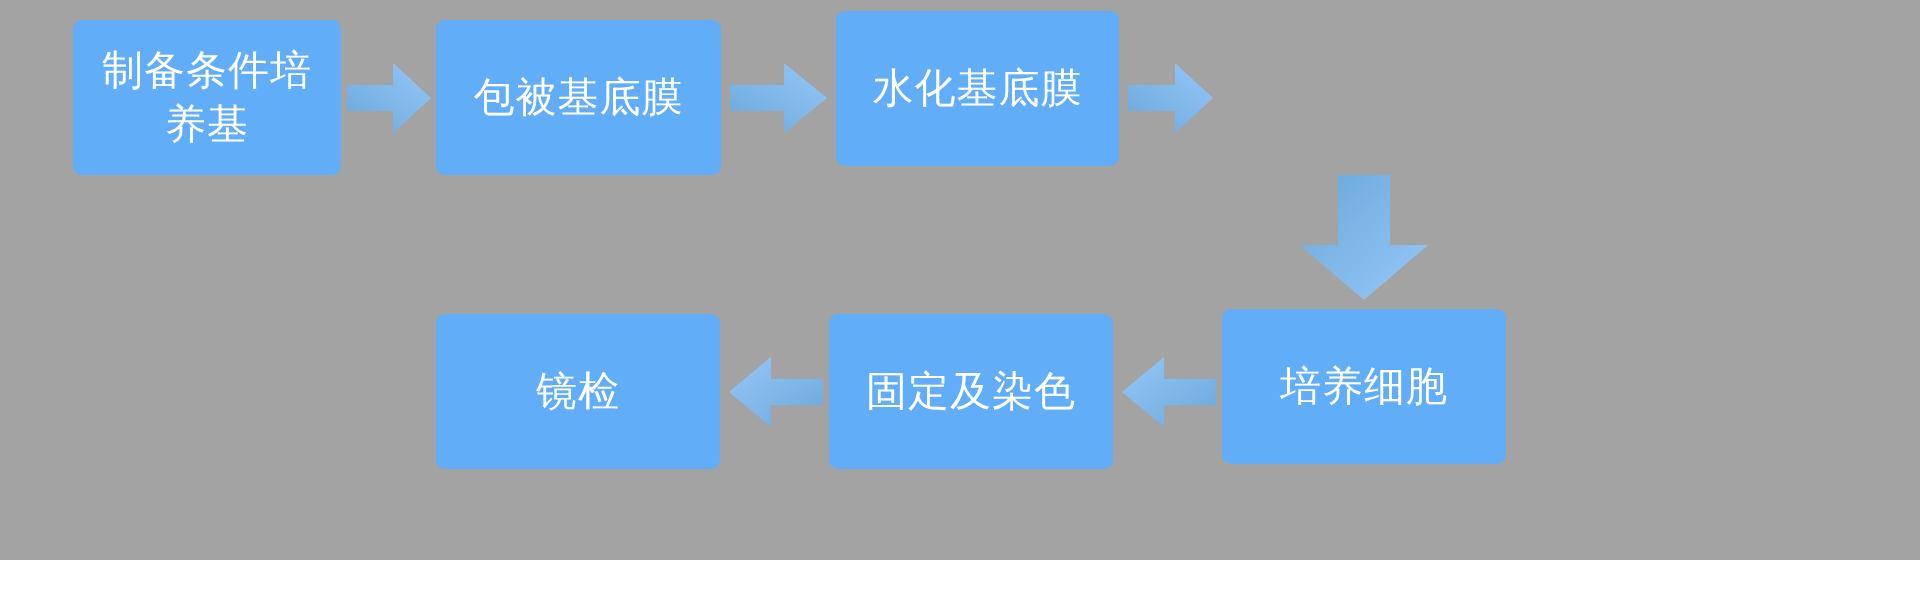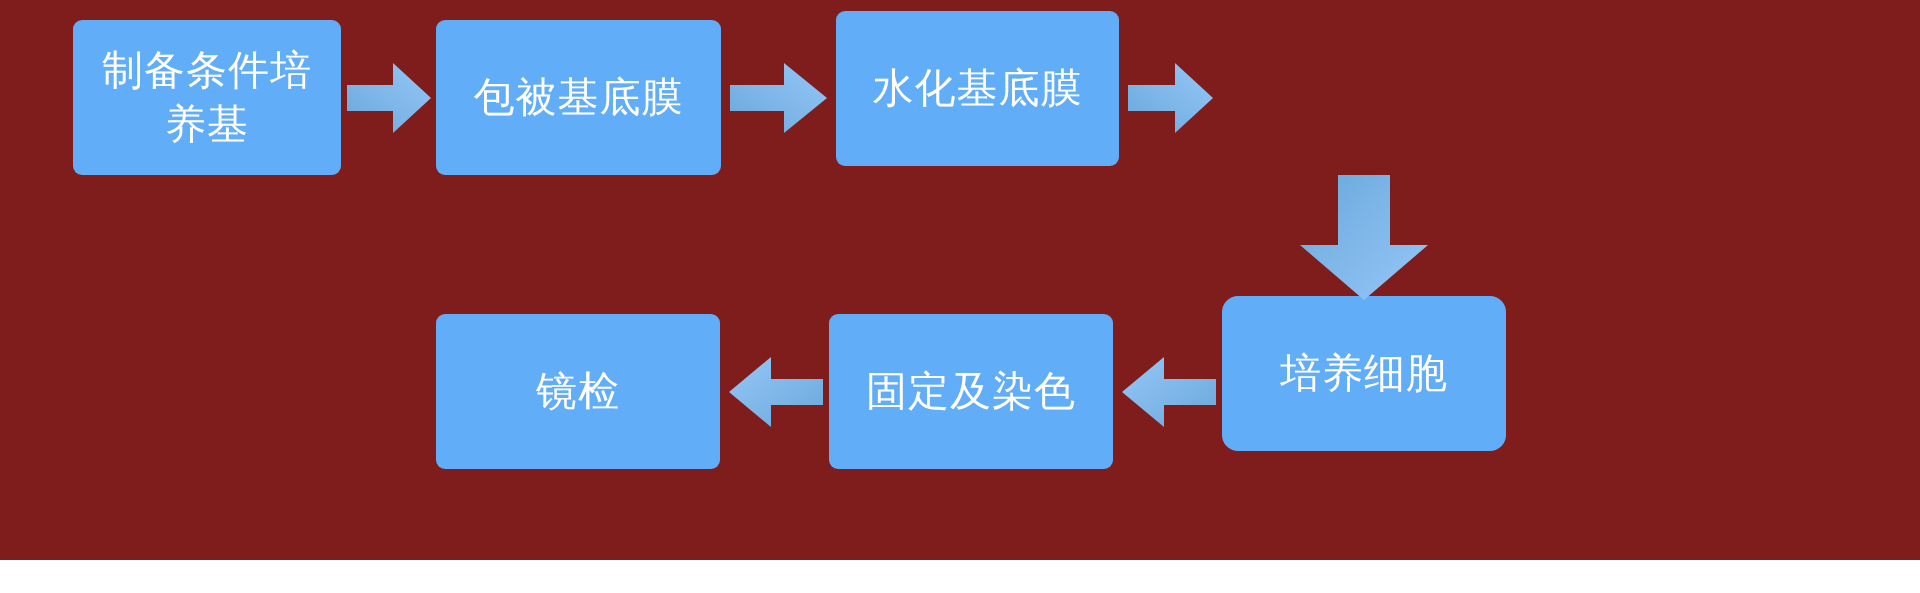--- a/index.html
+++ b/index.html
@@ -10,21 +10,21 @@
   body {
     width: 1920px;
     height: 593px;
     font-family: "Liberation Sans", "DejaVu Sans", sans-serif;
     overflow: hidden;
   }
   #canvas {
     position: relative;
     width: 1920px;
     height: 560px;
-    background: #7f1d1d;
+    background: #a3a3a3;
   }
   .node {
     position: absolute;
     background: #62adf7;
     border-radius: 9px;
     box-sizing: border-box;
     display: flex;
     align-items: center;
     justify-content: center;
     text-align: center;
@@ -61,21 +61,21 @@
 
   <div class="node" style="left:436px; top:20px; width:285px; height:155px;text-align:center;">
     <span class="label">包被基底膜</span>
   </div>
 
   <div class="node" style="left:836px; top:11px; width:283px; height:155px;">
     <span class="label">水化基底膜</span>
   </div>
 
 
-  <div class="node" style="left:1222px; top:296px; width:284px; height:155px;border-radius:16px;">
+  <div class="node" style="left:1222px; top:309px; width:284px; height:155px;">
     <span class="label">培养细胞</span>
   </div>
 
   <div class="node" style="left:436px; top:314px; width:284px; height:155px;">
     <span class="label">镜检</span>
   </div>
 
   <div class="node" style="left:829px; top:314px; width:284px; height:155px;">
     <span class="label">固定及染色</span>
   </div>

